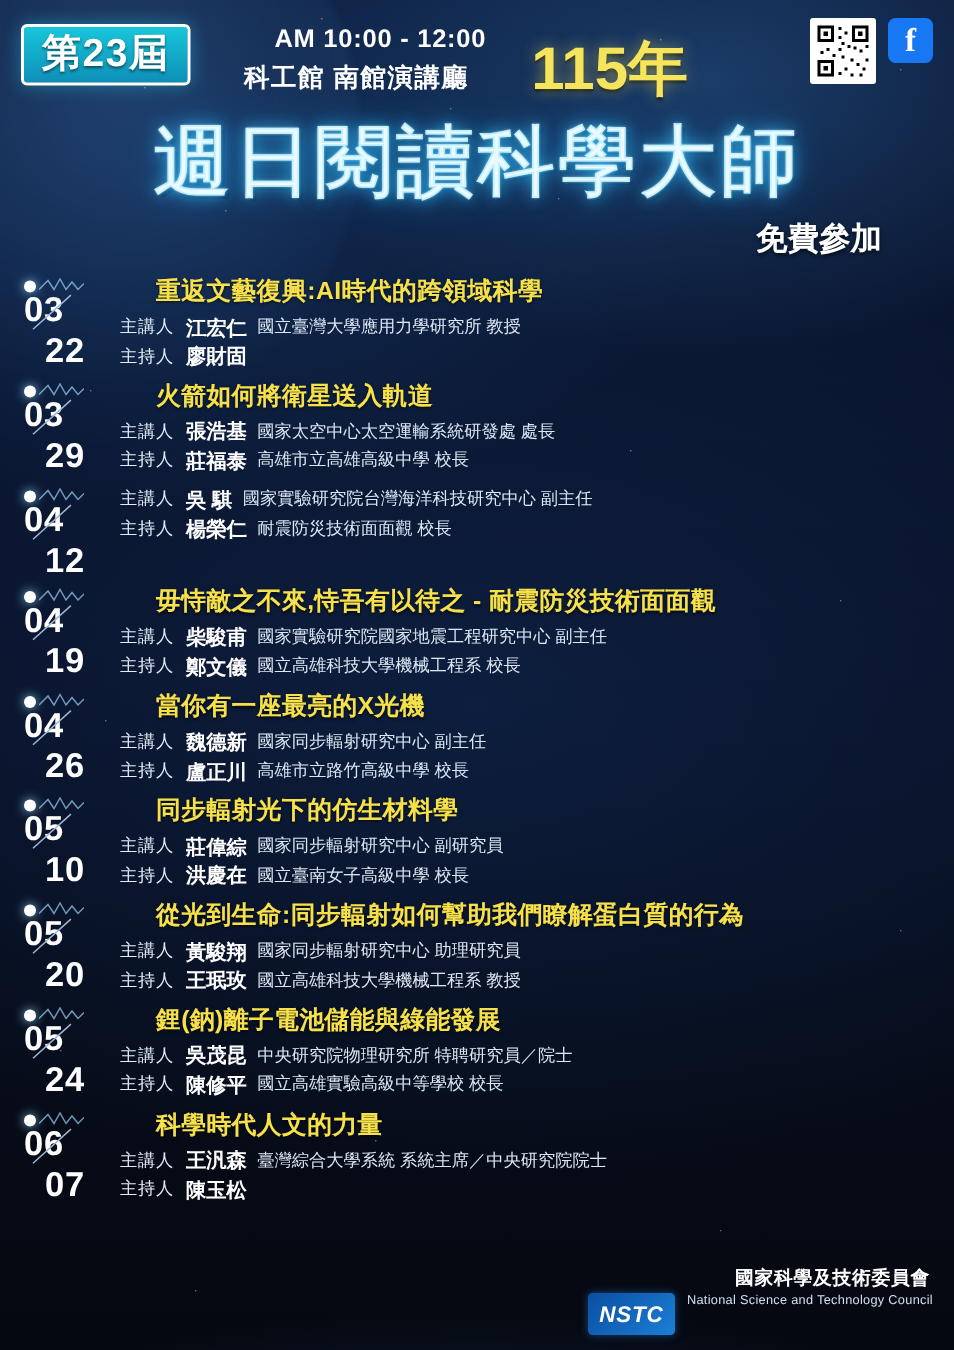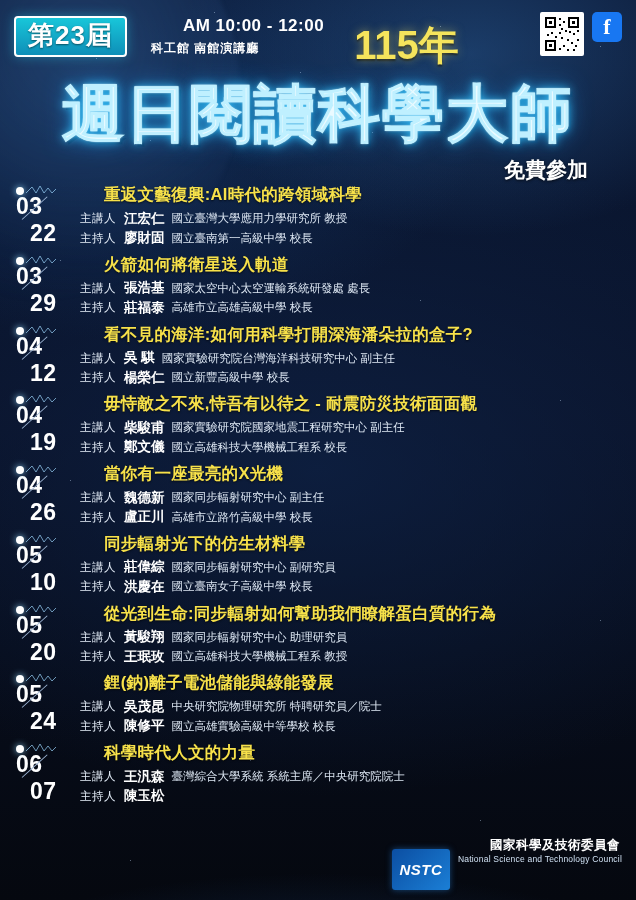--- a/index.html
+++ b/index.html
@@ -51,43 +51,43 @@
     background: linear-gradient(180deg, #18c6d9 0%, #0e8fb8 100%);
     color: #ffffff;
     font-size: 26px; font-weight: bold; line-height: 1.05;
     letter-spacing: 1px;
     text-shadow: 0 1px 2px rgba(0,0,0,.5);
     box-shadow: 0 0 12px rgba(40,190,220,.45);
     white-space: nowrap;
   }
   .time-block { flex: 0 0 auto; margin-top: 6px; color:#ffffff; text-align:left; }
   .time-block .t1 { font-size: 17px; font-weight: bold; letter-spacing: .5px; margin-left: 32px; }
-  .time-block .t2 { font-size: 12px; font-weight: bold; margin-top: 4px; letter-spacing: 1px; }
+  .time-block .t2 { font-size: 17px; font-weight: bold; margin-top: 4px; letter-spacing: 1px; text-align: center; }
 
   .year {
     flex: 0 0 auto; margin-top: 8px; margin-left: 6px;
     font-size: 40px; font-weight: bold;
     color: #f5e45c;
     text-shadow: 0 0 10px rgba(245,228,92,.5), 0 2px 2px rgba(0,0,0,.6);
     white-space: nowrap;
   }
   .codes { margin-left:auto; display:flex; gap:8px; align-items:flex-start; padding-top:2px;}
   .qr { width: 44px; height: 44px; background:#ffffff; padding:3px; border-radius:2px; }
   .qr svg { display:block; }
   .fb {
     width: 30px; height: 30px; border-radius: 5px; background:#1877f2;
     color:#fff; font-weight:bold; font-size:22px; line-height:30px; text-align:center;
     font-family: "Liberation Serif", serif;
   }
 
   .main-title {
     margin-top: 6px;
     text-align: center;
-    font-size: 62px;
-    font-weight: bold;
+    font-size: 52px;
+    font-weight: normal;
     letter-spacing: 2px;
     line-height: 1.12;
     color: #eafaff;
     text-shadow:
       0 0 2px #ffffff,
       0 0 10px #36c9ff,
       0 0 22px #1b87d8,
       3px 3px 0 #0a2b52;
     -webkit-text-stroke: 1px #bff0ff;
   }
@@ -142,21 +142,21 @@
   .prole { flex: 0 0 44px; font-size: 11.5px; color:#e3ecf7; letter-spacing: .5px; }
   .pname { font-size: 13.5px; font-weight: bold; color:#ffffff; margin-right: 7px; white-space:nowrap; }
   .paff  { font-size: 11.5px; color:#dde7f3; }
 
   
   .footer {
     position: absolute; right: 14px; bottom: 10px;
     display: flex; align-items: center; gap: 8px;
   }
   .nstc-logo {
-    width: 58px; height: 41px; border-radius: 3px;
+    width: 58px; height: 28px; border-radius: 3px;
     background: linear-gradient(135deg,#0b4ea2,#1b7fd6);
     color:#fff; font-size: 15px; font-weight: bold; font-style: italic;
     display:flex; align-items:center; justify-content:center;
     letter-spacing: .5px;
     box-shadow: 0 0 6px rgba(40,130,220,.5);
     margin-top: 36px;
   }
   .nstc-txt { color:#ffffff; line-height:1.25; }
   .nstc-txt .cn { font-size: 12.5px; font-weight:bold; letter-spacing:.5px;padding-left:32px; }
   .nstc-txt .en { font-size: 8.5px; color:#cfe0f2; letter-spacing:.2px; }
@@ -262,21 +262,20 @@
       <div class="content">
         <div class="ititle">重返文藝復興:AI時代的跨領域科學</div>
         <div class="prow">
           <span class="prole">主講人</span>
           <span class="pname">江宏仁</span>
           <span class="paff">國立臺灣大學應用力學研究所 教授</span>
         </div>
         <div class="prow">
           <span class="prole">主持人</span>
           <span class="pname">廖財固</span>
-          <span class="paff">國立臺南第一高級中學 校長</span>
         </div>
       </div>
     </div>
 
     <div class="item">
       <div class="datecol">
         <span class="dot"></span>
         <svg class="spark" viewBox="0 0 30 10">
             <path d="M0 8 L6 2 L10 8 L14 1 L18 8 L22 3 L26 8 L30 4" stroke="#9fd8ff" stroke-width="1" fill="none" opacity=".8"></path>
           </svg>
@@ -303,30 +302,29 @@
       <div class="datecol">
         <span class="dot"></span>
         <svg class="spark" viewBox="0 0 30 10">
             <path d="M0 8 L6 2 L10 8 L14 1 L18 8 L22 3 L26 8 L30 4" stroke="#9fd8ff" stroke-width="1" fill="none" opacity=".8"></path>
           </svg>
         <div class="dnum dm">04</div>
         <span class="dslash"></span>
         <div class="dnum dd">12</div>
       </div>
       <div class="content">
-        <div class="ititle">看不見的海洋:如何用科學打開深海潘朵拉的盒子?</div>
         <div class="prow">
           <span class="prole">主講人</span>
           <span class="pname">吳 騏</span>
           <span class="paff">國家實驗研究院台灣海洋科技研究中心 副主任</span>
         </div>
         <div class="prow">
           <span class="prole">主持人</span>
           <span class="pname">楊榮仁</span>
-          <span class="paff">國立新豐高級中學 校長</span>
+          <span class="paff">耐震防災技術面面觀 校長</span>
         </div>
       </div>
     </div>
 
     <div class="item">
       <div class="datecol">
         <span class="dot"></span>
         <svg class="spark" viewBox="0 0 30 10">
             <path d="M0 8 L6 2 L10 8 L14 1 L18 8 L22 3 L26 8 L30 4" stroke="#9fd8ff" stroke-width="1" fill="none" opacity=".8"></path>
           </svg>

